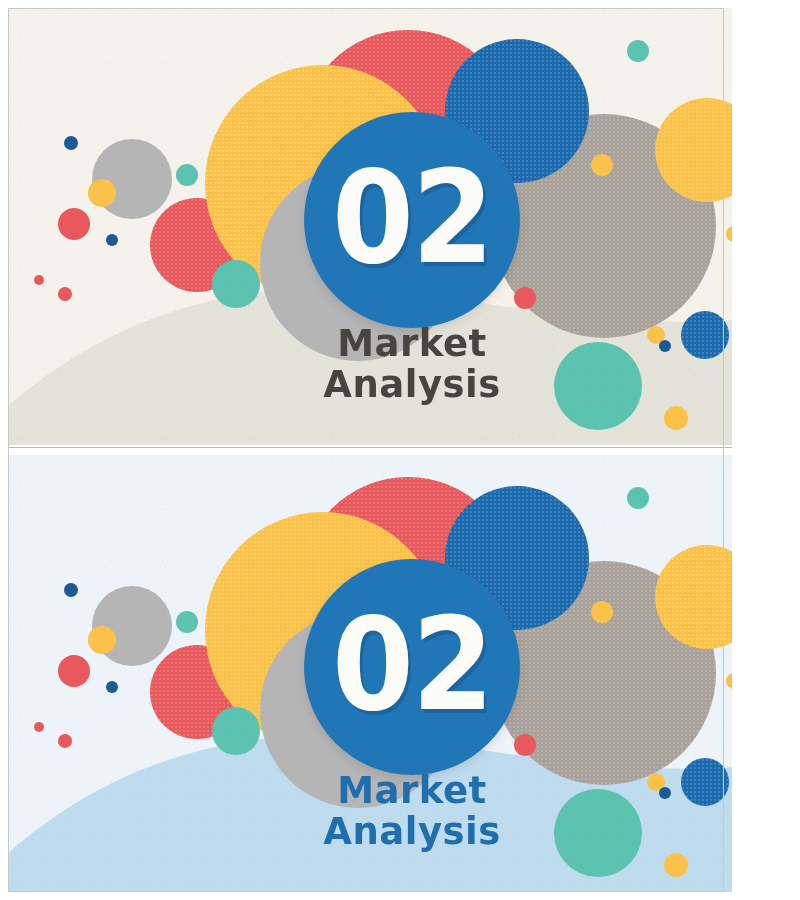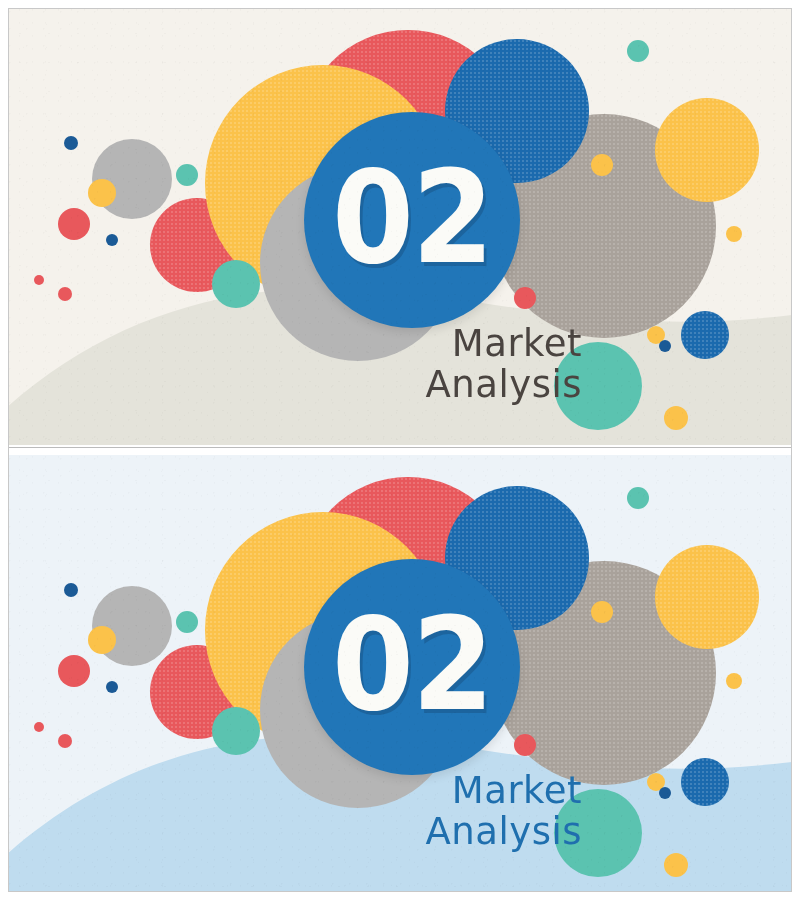--- a/index.html
+++ b/index.html
@@ -1,19 +1,19 @@
 <!DOCTYPE html>
 <html><head>
 <meta charset="utf-8">
 <style>
   html,body{margin:0;padding:0;background:#ffffff;}
   body{font-family:"DejaVu Sans","Liberation Sans",sans-serif;}
   #stage{
     position:relative;
-    width:800px;height:900px;
+    width:732px;height:900px;
     overflow:hidden;
     background:#ffffff;
   }
   .panel{
     position:absolute;
     left:8px;
     width:784px;
     overflow:hidden;
   }
   #panel-top{ top:8px;  height:437px; background:#F5F2EC; }
@@ -60,23 +60,23 @@
     font-size:128px;
     line-height:1;
     letter-spacing:-2px;
     color:#FBFBF7;
     text-shadow:3px 4px 0 rgba(20,70,115,.38);
     transform:translateY(-2px) scaleX(.92);
   }
   .title{
     position:absolute;
     z-index:45;
-    text-align:right;
+    text-align:center;
     font-family:"DejaVu Sans","Liberation Sans",sans-serif;
-    font-weight:400;
+    font-weight:700;
     font-size:37px;
     line-height:1.12;
     letter-spacing:.5px;
     width:340px;
   }
   #title-top{ color:#4A4440; }
   #title-bottom{ color:#1F6FAE; }
 
   .divider{
     position:absolute;left:8px;width:784px;height:1px;background:#BBBBBB;z-index:80;

